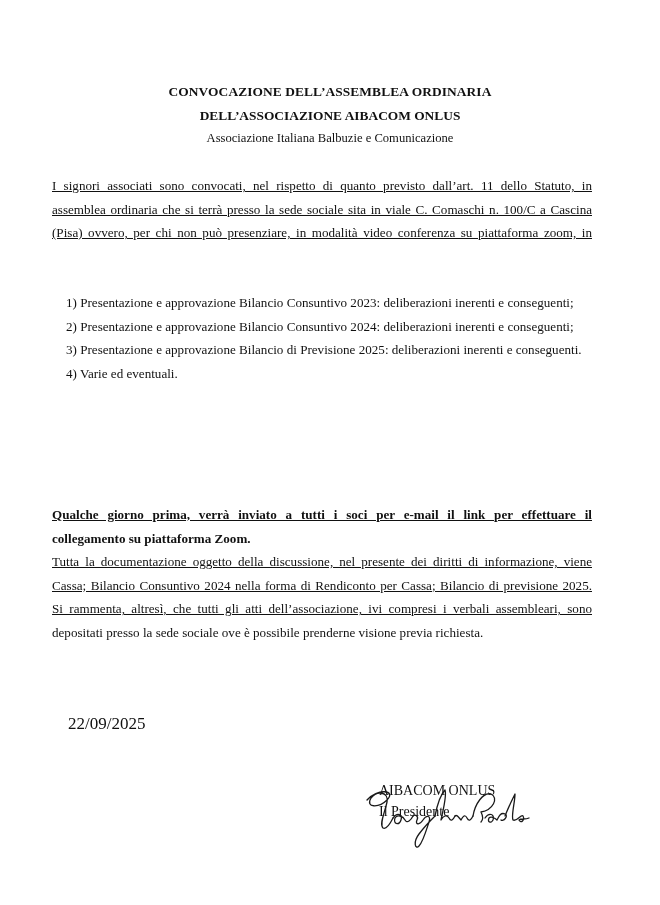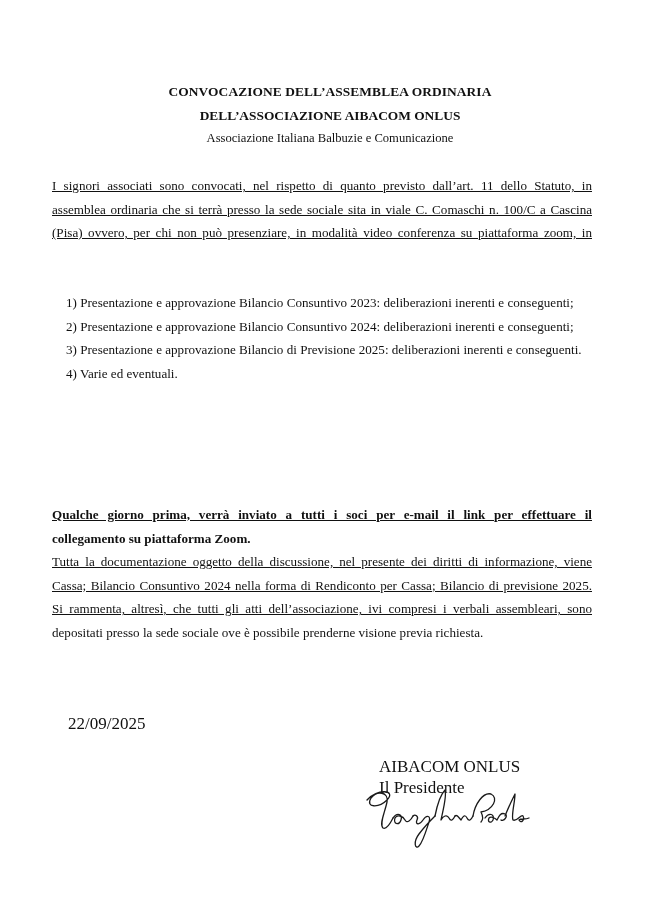--- a/index.html
+++ b/index.html
@@ -17,21 +17,21 @@
     .p1 { top: 174px; }
     .p1 .line { display: block; text-align: justify; text-align-last: justify; }
     .list { position: absolute; left: 52px; top: 291px; width: 560px; font-size: 13.1px; line-height: 23.6px; margin-left: 14px; }
     .list .item { display: block; white-space: nowrap; }
     .p2 { top: 409px; }
     .p3 { top: 480px; font-weight: bold; margin-top: 23px; }
     .p4 { top: 550px; }
     .line { display: block; white-space: nowrap; }
     .jl { text-align: justify; text-align-last: justify; white-space: normal; text-decoration: underline; }
     .date { position: absolute; left: 52px; top: 714px; font-size: 17px; margin-left: 16px; }
-    .signoff { position: absolute; left: 371px; top: 756px; font-size: 17px; line-height: 21px; margin-left: 8px; }
+    .signoff { position: absolute; left: 371px; top: 780px; font-size: 14px; line-height: 21px; margin-left: 8px; }
     .president { position: relative; }
     .sig { position: absolute; left: 357px; top: 786px; width: 180px; height: 70px; }
   </style>
 </head>
 <body>
 
 <div class="page">
 
   <div class="header h1">CONVOCAZIONE DELL’ASSEMBLEA ORDINARIA</div>
   <div class="header h2">DELL’ASSOCIAZIONE AIBACOM ONLUS</div>

